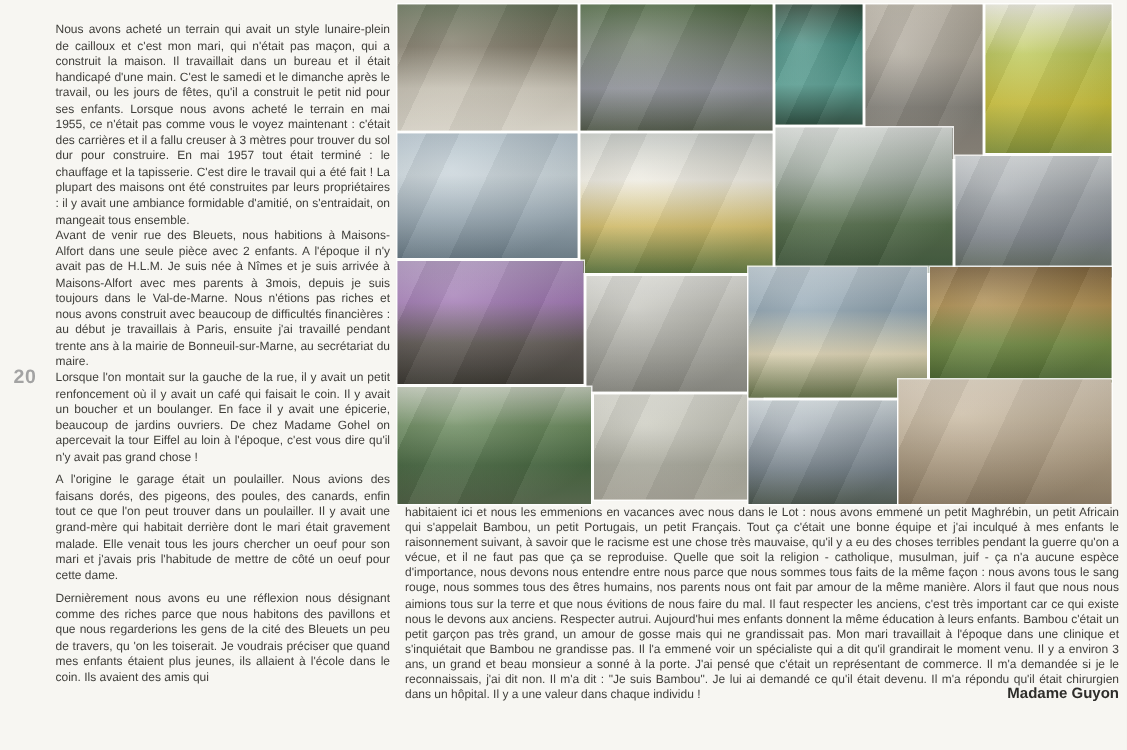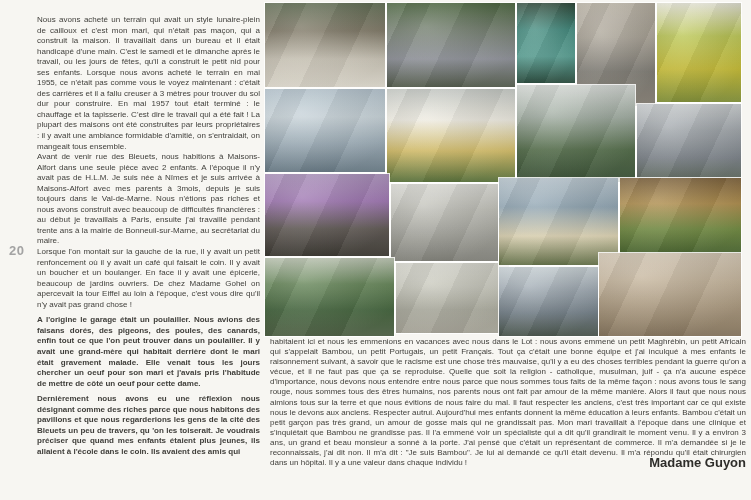--- a/index.html
+++ b/index.html
@@ -12,33 +12,33 @@
     position:relative;width:751px;height:500px;overflow:hidden;
     background:#f7f6f2;
   }
   
   .leftcol{
     position:absolute;left:37px;top:15px;width:223px;
     font-size:8px;line-height:10.55px;color:#3f3e3a;
     text-align:justify;
   }
   .leftcol p{margin:0;}
-  .leftcol p.gap{margin-top:5px;font-weight:bold;}
+  .leftcol p.gap{margin-top:5px;}
   .pagenum{
     position:absolute;left:9px;top:243px;
     font-size:13px;font-weight:bold;color:#a3a3a3;letter-spacing:.5px;
   }
   .bottomtext{
     position:absolute;left:270px;top:337px;width:476px;
     font-size:8px;line-height:10.1px;color:#3f3e3a;
     text-align:justify;
   }
   .bottomtext p{margin:0;}
   .sig{
-    float:right;font-weight:bold;font-size:13px;color:#2e2d2a;
+    float:right;font-weight:bold;font-size:10px;color:#2e2d2a;
     margin-left:19px;
   }
   
   .collage{
     position:absolute;left:265px;top:3px;width:476px;height:333px;
   }
   .photo{
     position:absolute;
     box-shadow:0 0 0 1px rgba(255,255,255,.85);
   }

